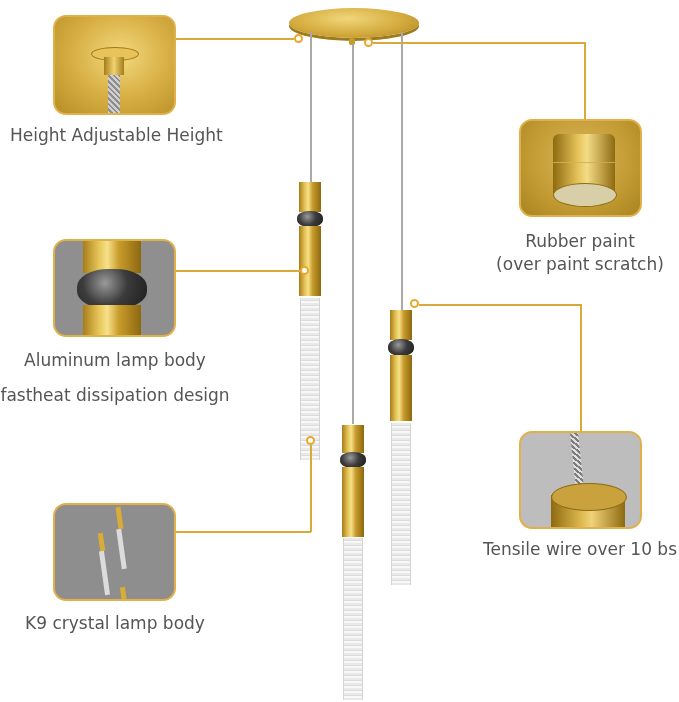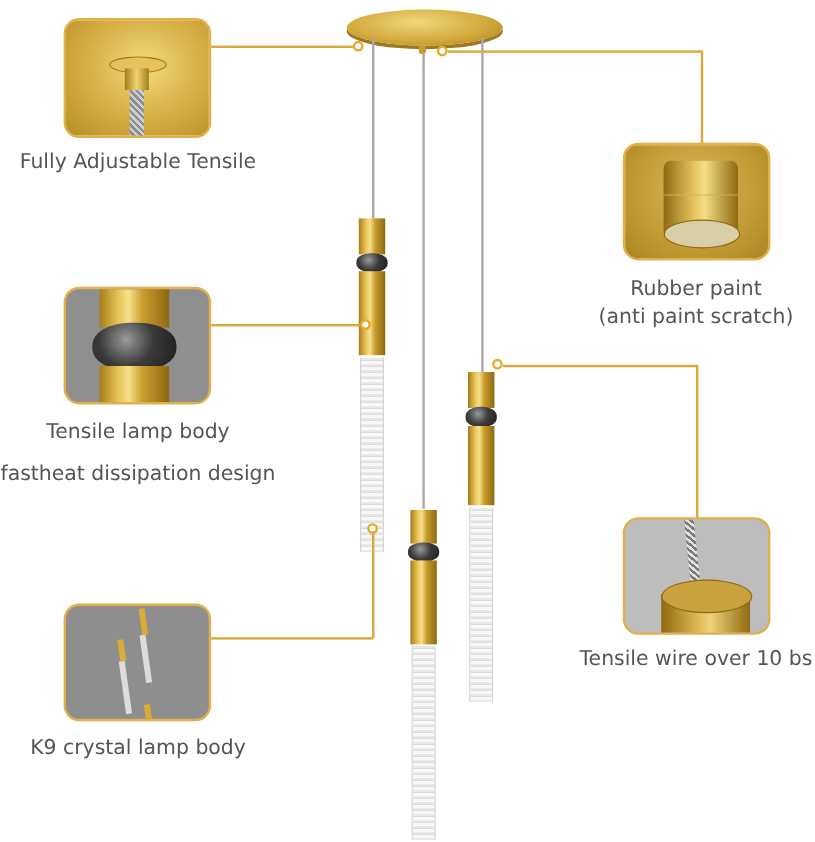--- a/index.html
+++ b/index.html
@@ -39,41 +39,41 @@
 <div class="abs gold" style="left:342px;top:467px;width:22px;height:70px;"></div>
 <div class="abs crystal" style="left:343px;top:538px;width:20px;height:162px;"></div>
 
 <div class="card" style="left:53px;top:15px;width:123px;height:100px;background:radial-gradient(ellipse at 55% 40%,#f3da7e 0%,#d8b046 50%,#b58e25 100%);">
   <div class="abs" style="left:36px;top:30px;width:46px;height:12px;border-radius:50%;background:#e8c35b;border:1px solid #a07a16;"></div>
   <div class="abs" style="left:49px;top:40px;width:20px;height:18px;background:linear-gradient(90deg,#a57c18,#f1d370,#a57c18);"></div>
   <div class="abs" style="left:53px;top:58px;width:12px;height:44px;background:repeating-linear-gradient(45deg,#cfcfcf 0 2px,#8e8e8e 2px 4px);"></div>
 </div>
 <div class="line" style="left:176px;top:38px;width:118px;height:1.5px;"></div>
 <div class="dot" style="left:294px;top:34px;"></div>
-<div class="label" style="left:10px;top:124px;width:210px;">Fully Adjustable Tensile</div>
+<div class="label" style="left:10px;top:124px;width:210px;">Height Adjustable Height</div>
 
 <div class="dot" style="left:364px;top:38px;"></div>
 <div class="line" style="left:373px;top:42px;width:212px;height:1.5px;"></div>
 <div class="line" style="left:584px;top:42px;width:1.5px;height:78px;"></div>
 <div class="card" style="left:519px;top:119px;width:123px;height:98px;background:radial-gradient(ellipse at 50% 40%,#d9b75a 0%,#c39b34 60%,#a8841f 100%);">
   <div class="abs" style="left:32px;top:13px;width:62px;height:28px;border-radius:6px 6px 0 0;background:linear-gradient(90deg,#8e6a10,#e5c25a 40%,#f4dc86 55%,#8e6a10);"></div>
   <div class="abs" style="left:32px;top:42px;width:62px;height:30px;background:linear-gradient(90deg,#8e6a10,#e5c25a 40%,#f4dc86 55%,#8e6a10);"></div>
   <div class="abs" style="left:32px;top:62px;width:62px;height:22px;border-radius:50%;background:#d8cfa8;border:1px solid #8e6a10;"></div>
 </div>
 <div class="label" style="left:480px;top:230px;width:200px;">Rubber paint</div>
-<div class="label" style="left:480px;top:253px;width:200px;">(anti paint scratch)</div>
+<div class="label" style="left:480px;top:253px;width:200px;">(over paint scratch)</div>
 
 <div class="card" style="left:53px;top:239px;width:123px;height:98px;background:#8f8f8f;">
   <div class="abs gold" style="left:28px;top:0;width:58px;height:32px;"></div>
   <div class="abs ball" style="left:22px;top:28px;width:70px;height:40px;"></div>
   <div class="abs gold" style="left:28px;top:64px;width:58px;height:34px;"></div>
 </div>
 <div class="line" style="left:176px;top:270px;width:124px;height:1.5px;"></div>
 <div class="dot" style="left:300px;top:266px;"></div>
-<div class="label" style="left:0;top:349px;width:230px;">Tensile lamp body</div>
+<div class="label" style="left:0;top:349px;width:230px;">Aluminum lamp body</div>
 <div class="label" style="left:0;top:384px;width:230px;">fastheat dissipation design</div>
 
 <div class="dot" style="left:410px;top:299px;"></div>
 <div class="line" style="left:419px;top:304px;width:162px;height:1.5px;"></div>
 <div class="line" style="left:580px;top:304px;width:1.5px;height:128px;"></div>
 <div class="card" style="left:519px;top:431px;width:123px;height:98px;background:#bdbdbd;">
   <div class="abs" style="left:52px;top:0;width:8px;height:56px;background:repeating-linear-gradient(45deg,#e0e0e0 0 2px,#7c7c7c 2px 4px);transform:rotate(-6deg);"></div>
   <div class="abs" style="left:30px;top:62px;width:74px;height:40px;background:linear-gradient(90deg,#8e6a10,#dcb74e 40%,#f0d27a 55%,#8e6a10);"></div>
   <div class="abs" style="left:30px;top:50px;width:74px;height:26px;border-radius:50%;background:#c9a23e;border:1px solid #8e6a10;"></div>
 </div>

